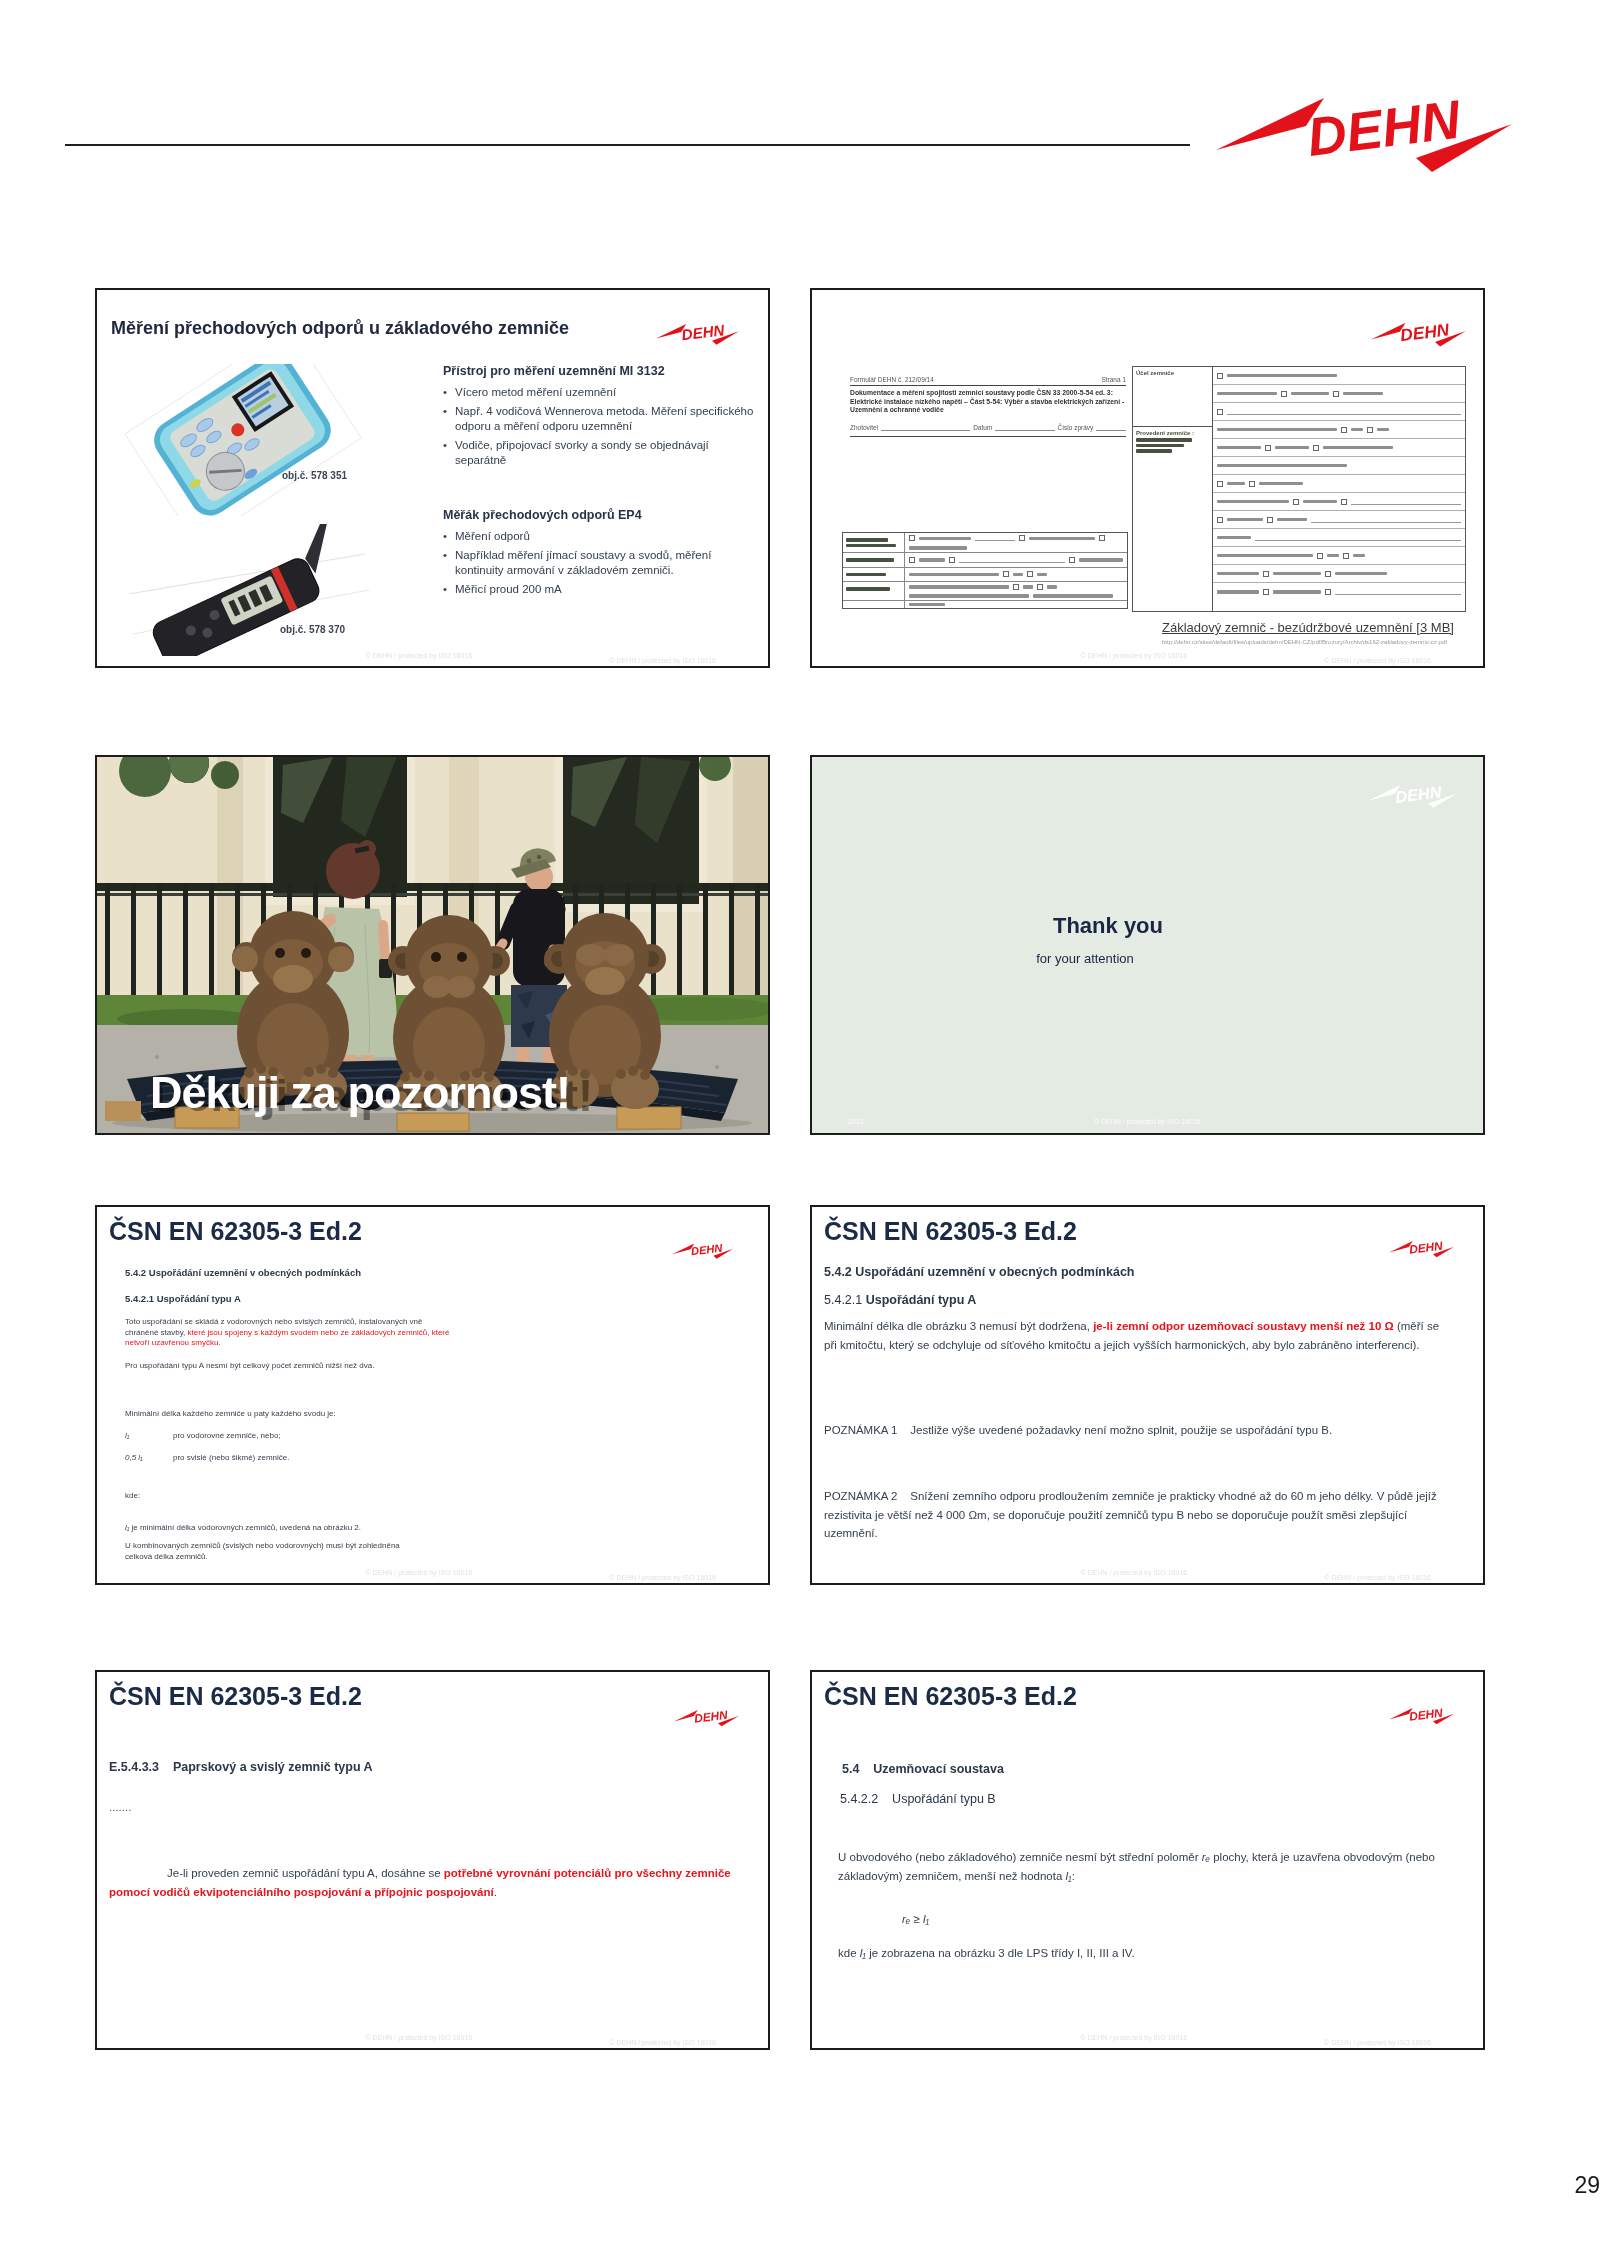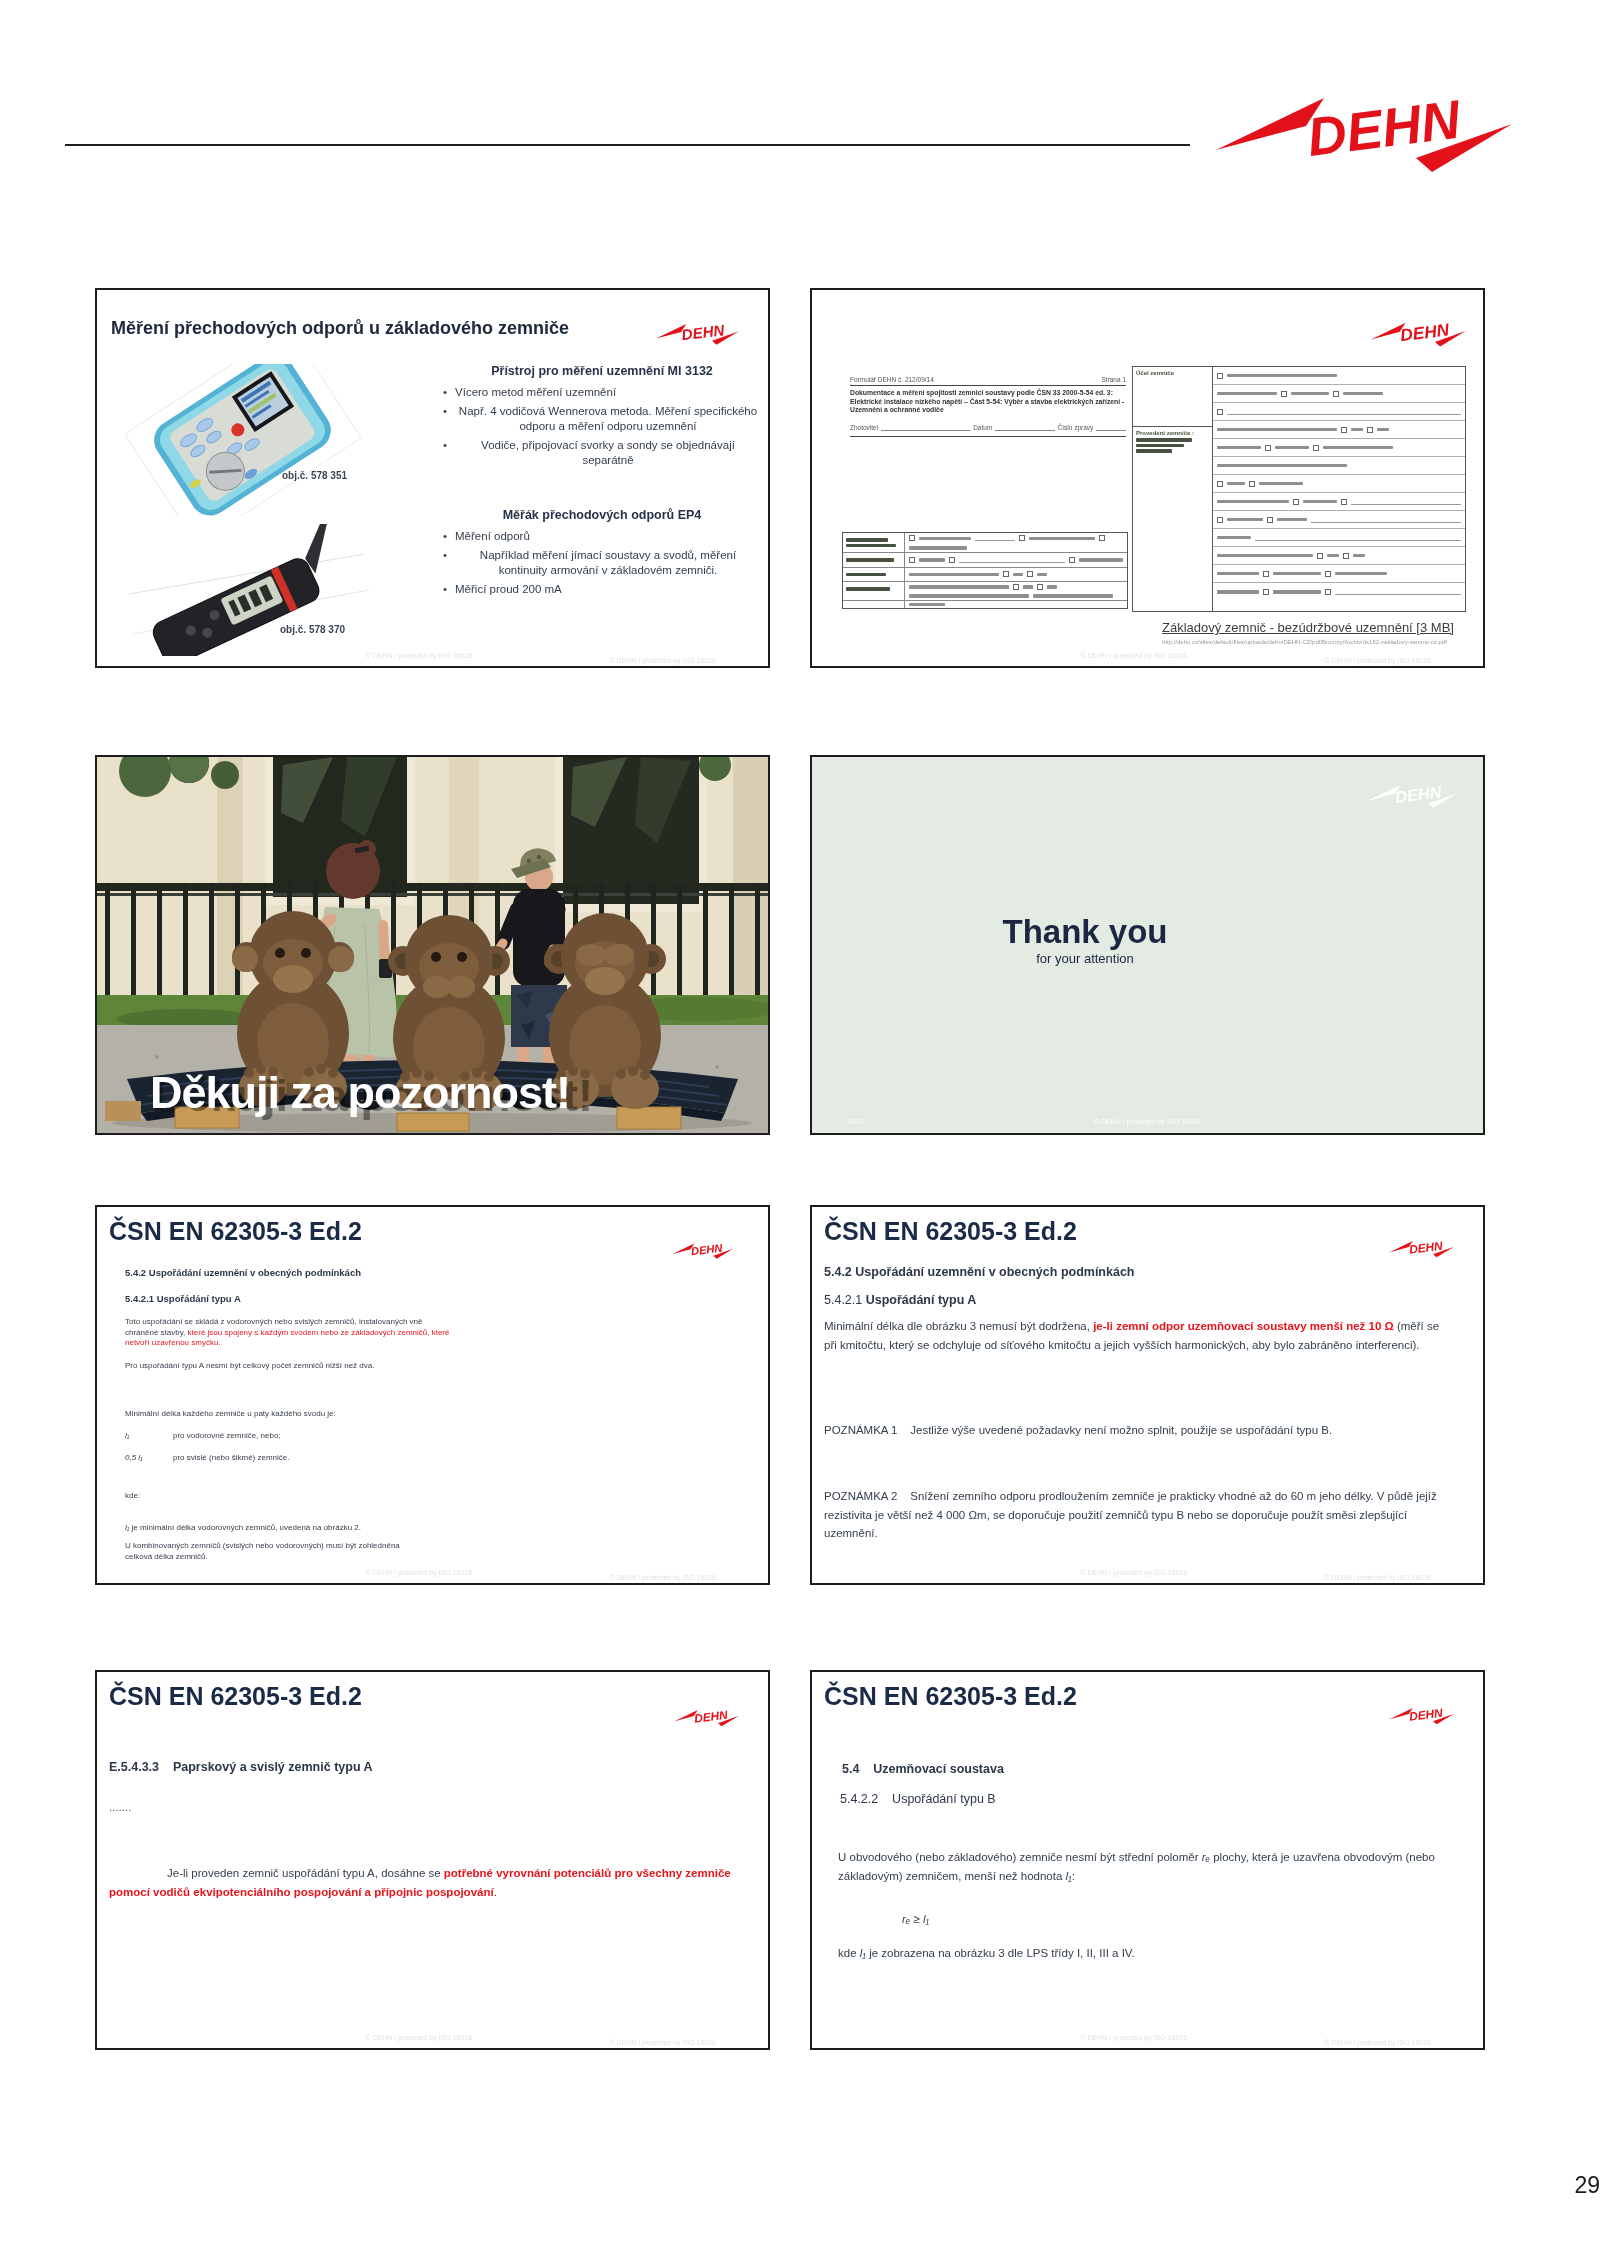--- a/index.html
+++ b/index.html
@@ -4,21 +4,21 @@
 <style>
   html,body{margin:0;padding:0;background:#888;}
   .page{position:relative;width:1600px;height:2263px;background:#ffffff;
         font-family:"Liberation Sans",sans-serif;overflow:hidden;}
   .hdr-line{position:absolute;left:65px;top:144px;width:1125px;height:2px;background:#1f1f1f;}
   .logo{color:#e31119;display:block;}
   .logo-white{color:#ffffff;}
   .logo-hdr{position:absolute;left:1216px;top:84px;width:300px;height:92px;}
 
   .slide{position:absolute;width:675px;height:380px;border:2px solid #1c1c1c;background:#fff;overflow:hidden;box-sizing:border-box;}
-  .s1{left:95px;top:288px;text-align:center;}  .s2{left:810px;top:288px;}
+  .s1{left:95px;top:288px;}  .s2{left:810px;top:288px;}
   .s3{left:95px;top:755px;padding:0;}  .s4{left:810px;top:755px;background:#e4ebe3;}
   .s5{left:95px;top:1205px;} .s6{left:810px;top:1205px;}
   .s7{left:95px;top:1670px;} .s8{left:810px;top:1670px;}
 
   .logo-sm{position:absolute;right:28px;top:30px;width:84px;height:26px;}
   .s2 .logo-sm{right:16px;top:28px;width:96px;height:30px;}
   .s4 .logo-sm{right:24px;top:24px;width:92px;height:28px;}
 
   .sfoot{position:absolute;font-size:7px;color:#e2e2e2;white-space:nowrap;}
   .sf-c{left:40%;bottom:7px;}
@@ -55,21 +55,21 @@
   .ul{border-bottom:1px solid #999;height:5px;flex:1;}
   .f-bot{position:absolute;left:30px;top:242px;width:286px;border:1px solid #555;box-sizing:border-box;}
   .fb{display:flex;border-bottom:1px solid #888;}
   .fb:last-child{border-bottom:none;}
   .fbl{width:62px;border-right:1px solid #888;padding:3px;box-sizing:border-box;}
   .fbc{flex:1;display:flex;align-items:center;gap:4px;padding:2px 4px;flex-wrap:wrap;}
   .f-link{position:absolute;left:350px;top:330px;font-size:13px;color:#3d3d3d;text-decoration:underline;white-space:nowrap;}
   .f-url{position:absolute;left:350px;top:349px;font-size:6px;color:#9a9a9a;}
 
   
-  .ty-title{position:absolute;left:0;top:156px;width:546px;text-align:center;font-size:33px;font-weight:bold;color:#1b2742;}
+  .ty-title{position:absolute;left:0;top:156px;width:546px;text-align:center;font-size:22px;font-weight:bold;color:#1b2742;padding-left:23px;}
   .ty-sub{position:absolute;left:0;top:194px;width:546px;text-align:center;font-size:13px;color:#1b2742;}
   .ty-fl{position:absolute;left:36px;bottom:8px;font-size:7px;color:rgba(255,255,255,0.9);}
   .ty-fc{position:absolute;left:42%;bottom:8px;font-size:7px;color:rgba(255,255,255,0.9);}
 
   
   .csn-title{position:absolute;left:12px;top:10px;font-size:25px;font-weight:bold;color:#1b2b47;}
   .red{color:#e8141c;}
   .redb{color:#e8141c;font-weight:bold;}
   .pre{white-space:pre-wrap;}
 

